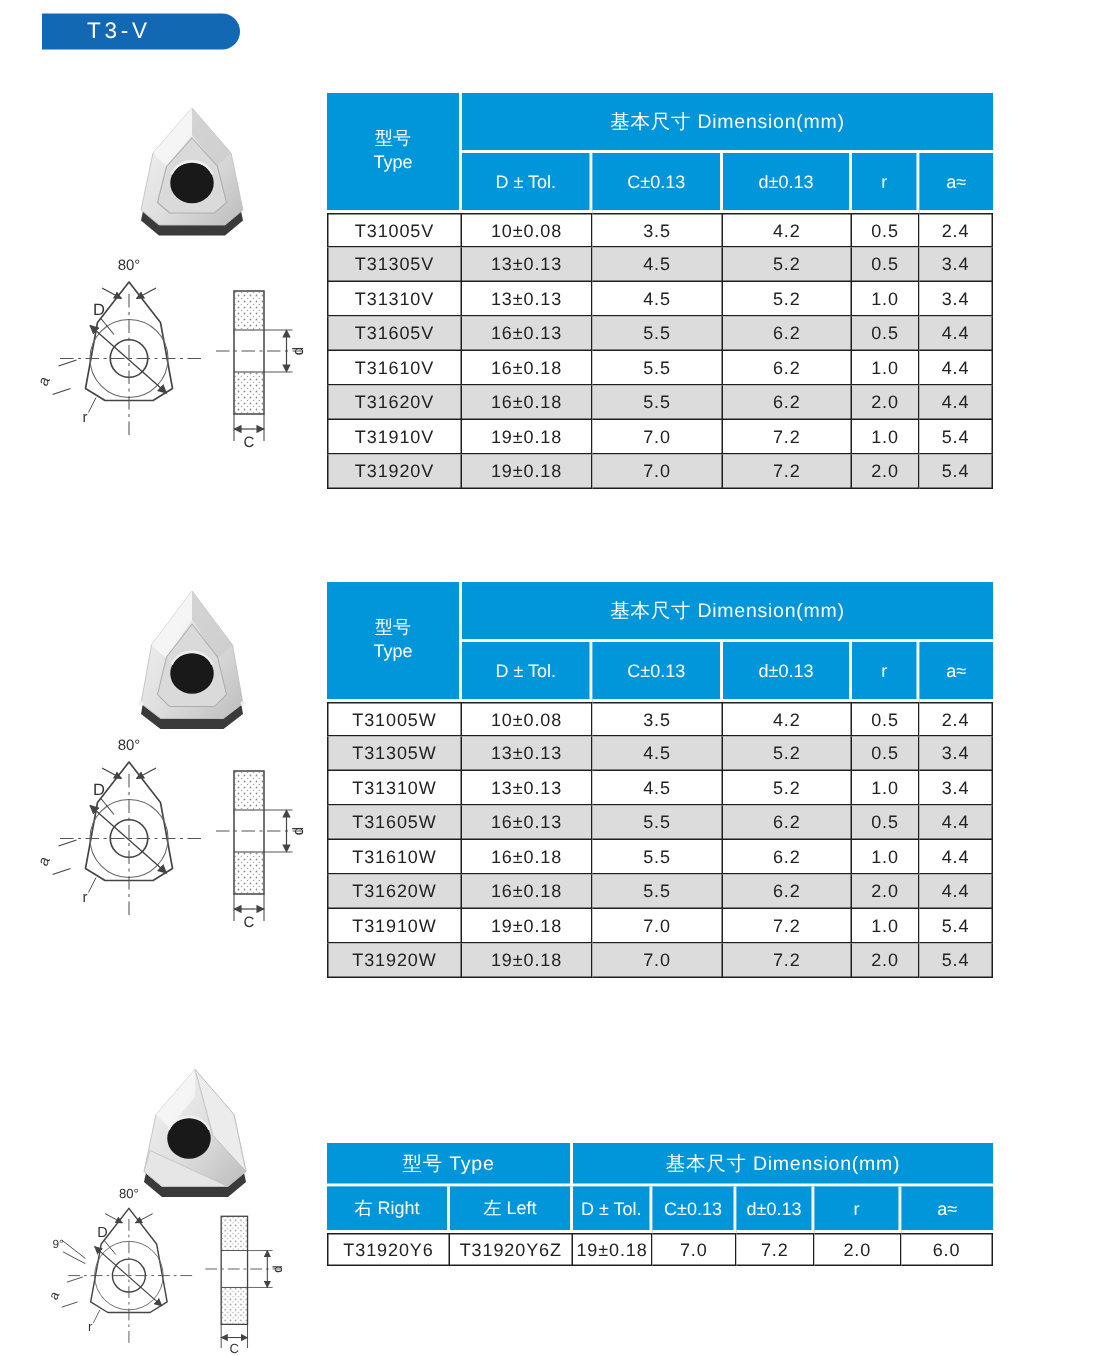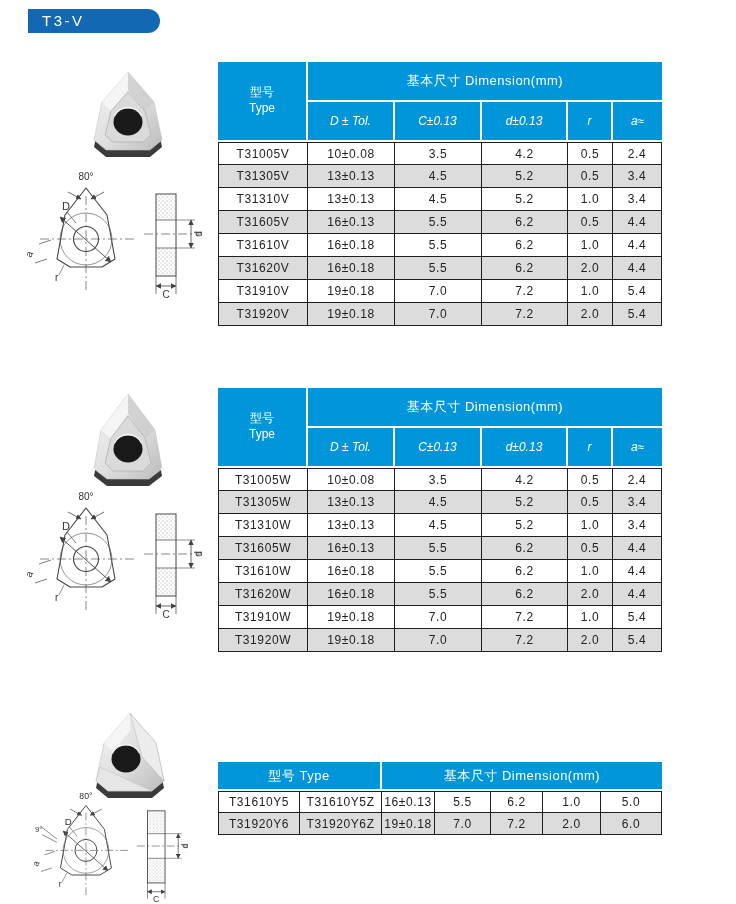--- a/index.html
+++ b/index.html
@@ -3,39 +3,39 @@
 <meta charset="utf-8">
 <style>
   * { margin:0; padding:0; box-sizing:border-box; }
   body { background:#fff; font-family:"Liberation Sans", sans-serif; }
   .page { position:relative; width:736px; height:904px; background:#ffffff; overflow:hidden; }
 
   .tab {
     position:absolute; left:28px; width:132px; height:24px;
     background:#1268b3; color:#ffffff;
     border-radius:0 12px 12px 0;
-    font-size:15px; line-height:24px; padding-left:14px;
+    font-size:15px; line-height:24px; padding-left:30px;
     letter-spacing:2.5px;
   }
 
   .photo, .drawing { position:absolute; }
 
   table.spec {
     position:absolute; left:218px; width:444px;
     border-collapse:separate; border-spacing:0;
     table-layout:fixed;
   }
   table.spec th {
     background:#0096d9; color:#ffffff; font-weight:normal;
     border-right:2px solid #ffffff; border-bottom:2px solid #ffffff;
     padding:0; text-align:center;
   }
   table.spec th.last { border-right:none; }
   table.spec .dim-title { font-size:13px; letter-spacing:0.5px; }
-  table.spec .sub { font-size:12px;font-style:italic; }
+  table.spec .sub { font-size:12px; }
   table.spec .type-head { font-size:12px; line-height:1.3; }
   table.spec td {
     border-right:1px solid #1f1f1f; border-bottom:1px solid #1f1f1f;
     text-align:center; font-size:12px; color:#222222;
     background:#ffffff; letter-spacing:0.6px; padding:0;
   }
   table.spec td:first-child { border-left:1px solid #1f1f1f; }
   table.spec tbody tr:first-child td { border-top:1px solid #1f1f1f; }
   table.spec tbody tr:nth-child(even) td { background:#dcdcdc; }
 
@@ -423,31 +423,31 @@
         <col style="width:56px">
         <col style="width:52px">
         <col style="width:58px">
         <col style="width:61px">
       </colgroup>
     <thead>
       <tr class="r1">
         <th colspan="2" class="dim-title">型号  Type</th>
         <th colspan="5" class="dim-title last">基本尺寸  Dimension(mm)</th>
       </tr>
+      <tr class="r2">
+        <th class="sub">右  Right</th>
+        <th class="sub">左  Left</th>
+        <th class="sub">D ± Tol.</th>
+        <th class="sub">C±0.13</th>
+        <th class="sub">d±0.13</th>
+        <th class="sub">r</th>
+        <th class="sub last">a≈</th>
+      </tr>
     </thead>
     <tbody>
-      <tr>
-          <td>T31610Y5</td>
-          <td>T31610Y5Z</td>
-          <td>16±0.13</td>
-          <td>5.5</td>
-          <td>6.2</td>
-          <td>1.0</td>
-          <td>5.0</td>
-        </tr>
       <tr>
           <td>T31920Y6</td>
           <td>T31920Y6Z</td>
           <td>19±0.18</td>
           <td>7.0</td>
           <td>7.2</td>
           <td>2.0</td>
           <td>6.0</td>
         </tr>
     </tbody>

